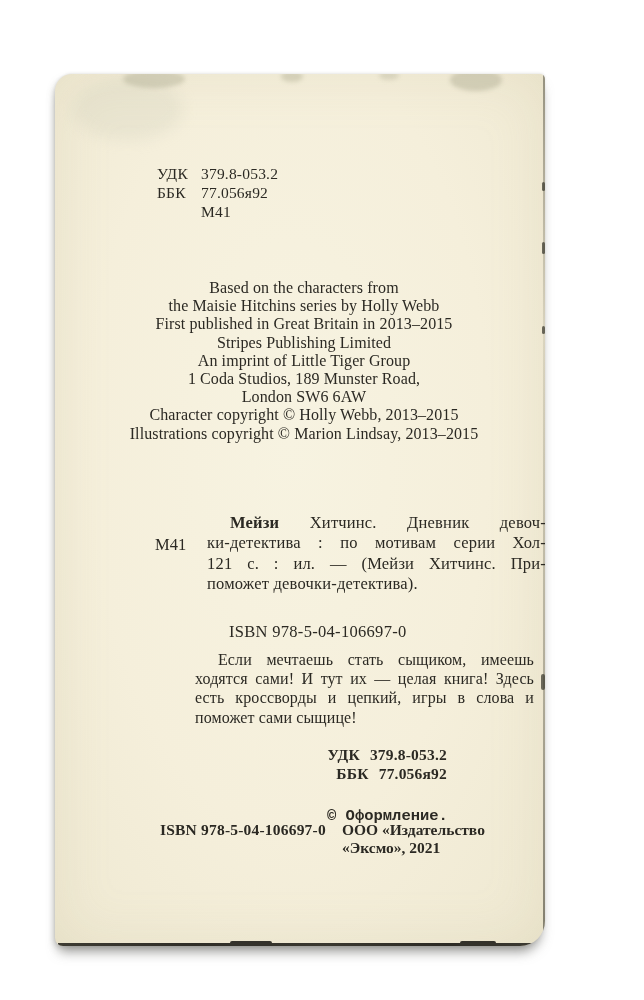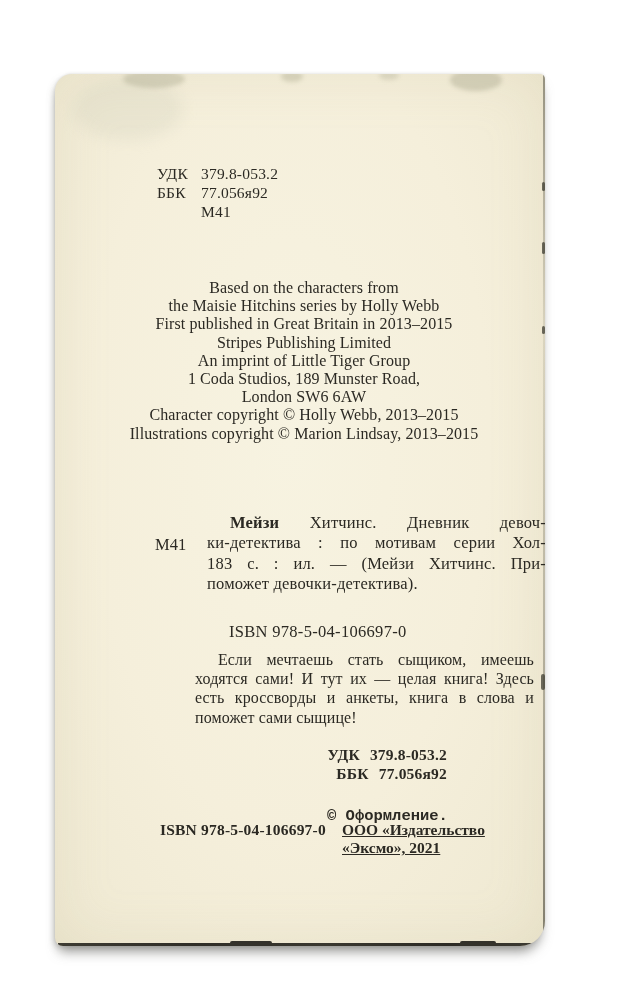--- a/index.html
+++ b/index.html
@@ -66,21 +66,21 @@
   .annotation{position:absolute;left:140px;top:576px;width:339px;font-size:16px;line-height:19.2px;letter-spacing:0.1px;}
   .jline{text-align:justify;text-align-last:justify;}
   .jline.last{text-align-last:left;}
   .indent{padding-left:23px;}
   .b{font-weight:bold;}
   .isbn-mid{position:absolute;left:174px;top:548px;font-size:16.5px;letter-spacing:0.3px;}
   .udk-bottom{position:absolute;right:98px;top:672px;text-align:right;font-weight:bold;font-size:15.5px;line-height:18.5px;letter-spacing:0.2px;}
   .udk-bottom .val{margin-left:10px;}
   .footer-design{position:absolute;left:272px;top:733px;font-weight:bold;font-size:15.5px;font-family:Liberation Mono, monospace;}
   .footer-isbn{position:absolute;left:105px;top:747px;font-weight:bold;font-size:15.5px;letter-spacing:0.2px;}
-  .footer-publisher{position:absolute;left:287px;top:747px;font-weight:bold;font-size:15.5px;text-decoration:underline;}
+  .footer-publisher{position:absolute;left:287px;top:747px;font-weight:bold;font-size:15.5px;}
 </style>
 </head>
 <body>
 
 <div class="page">
 
   <div class="stain h"></div>
   <div class="stain a"></div>
   <div class="stain b"></div>
   <div class="stain c"></div>
@@ -121,30 +121,30 @@
     <div>Character copyright © Holly Webb, 2013–2015</div>
     <div>Illustrations copyright © Marion Lindsay, 2013–2015</div>
   </div>
 
   <div class="catalog-code">М41</div>
   <div class="catalog">
     <div class="jline indent">
       <span class="b">Мейзи</span><span> Хитчинс. Дневник девоч-</span>
     </div>
     <div class="jline">ки-детектива : по мотивам серии Хол-</div>
-    <div class="jline">183 с. : ил. — (Мейзи Хитчинс. При-</div>
+    <div class="jline">121 с. : ил. — (Мейзи Хитчинс. При-</div>
     <div class="jline last">поможет девочки-детектива).</div>
   </div>
 
   <div class="isbn-mid">ISBN 978-5-04-106697-0</div>
 
   <div class="annotation">
     <div class="jline indent">Если мечтаешь стать сыщиком, имеешь</div>
     <div class="jline">ходятся сами! И тут их — целая книга! Здесь</div>
-    <div class="jline">есть кроссворды и анкеты, книга в слова и</div>
+    <div class="jline">есть кроссворды и цепкий, игры в слова и</div>
     <div class="jline last">поможет сами сыщице!</div>
   </div>
 
   <div class="udk-bottom">
     <div>
       <span>УДК</span><span class="val">379.8-053.2</span>
     </div>
     <div>
       <span>ББК</span><span class="val">77.056я92</span>
     </div>

